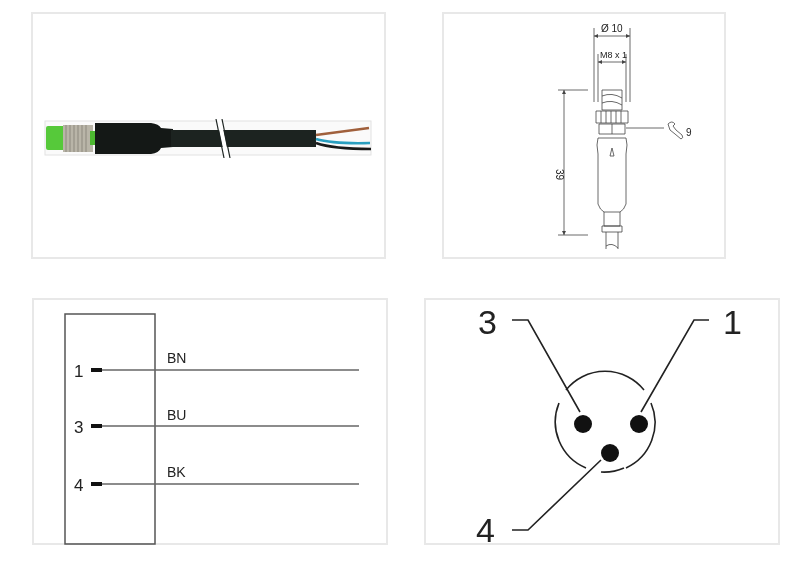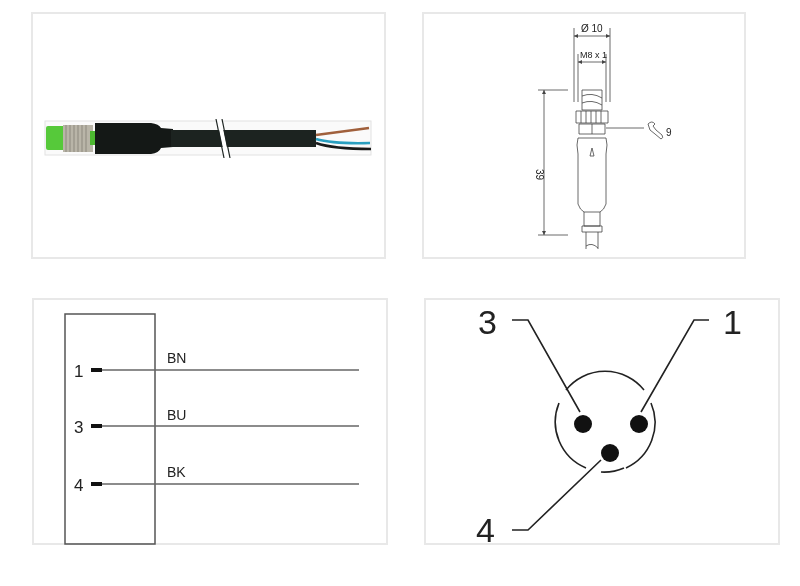--- a/index.html
+++ b/index.html
@@ -1,19 +1,19 @@
 <!DOCTYPE html>
 <html><head>
 <meta charset="utf-8">
 <style>
   html, body { margin:0; padding:0; background:#ffffff; }
   body { width:800px; height:586px; position:relative; overflow:hidden; font-family:"Liberation Sans", sans-serif; }
   .panel { position:absolute; background:#fff; border:2px solid #e8e8e8; box-sizing:border-box; }
   #p-photo { left:31px; top:12px; width:355px; height:247px; }
-  #p-dim   { left:422px; top:12px; width:324px; height:247px; }
+  #p-dim   { left:442px; top:12px; width:284px; height:247px; }
   #p-wire  { left:32px; top:298px; width:356px; height:247px; }
   #p-pin   { left:424px; top:298px; width:356px; height:247px; }
   .panel svg { position:absolute; left:0; top:0; }
   .lbl { font-family:"Liberation Sans Narrow","Liberation Sans", sans-serif; fill:#222; }
 </style>
 </head>
 <body>
 
 <div class="panel" id="p-photo">
   <svg width="355" height="247" viewBox="0 0 355 247">

